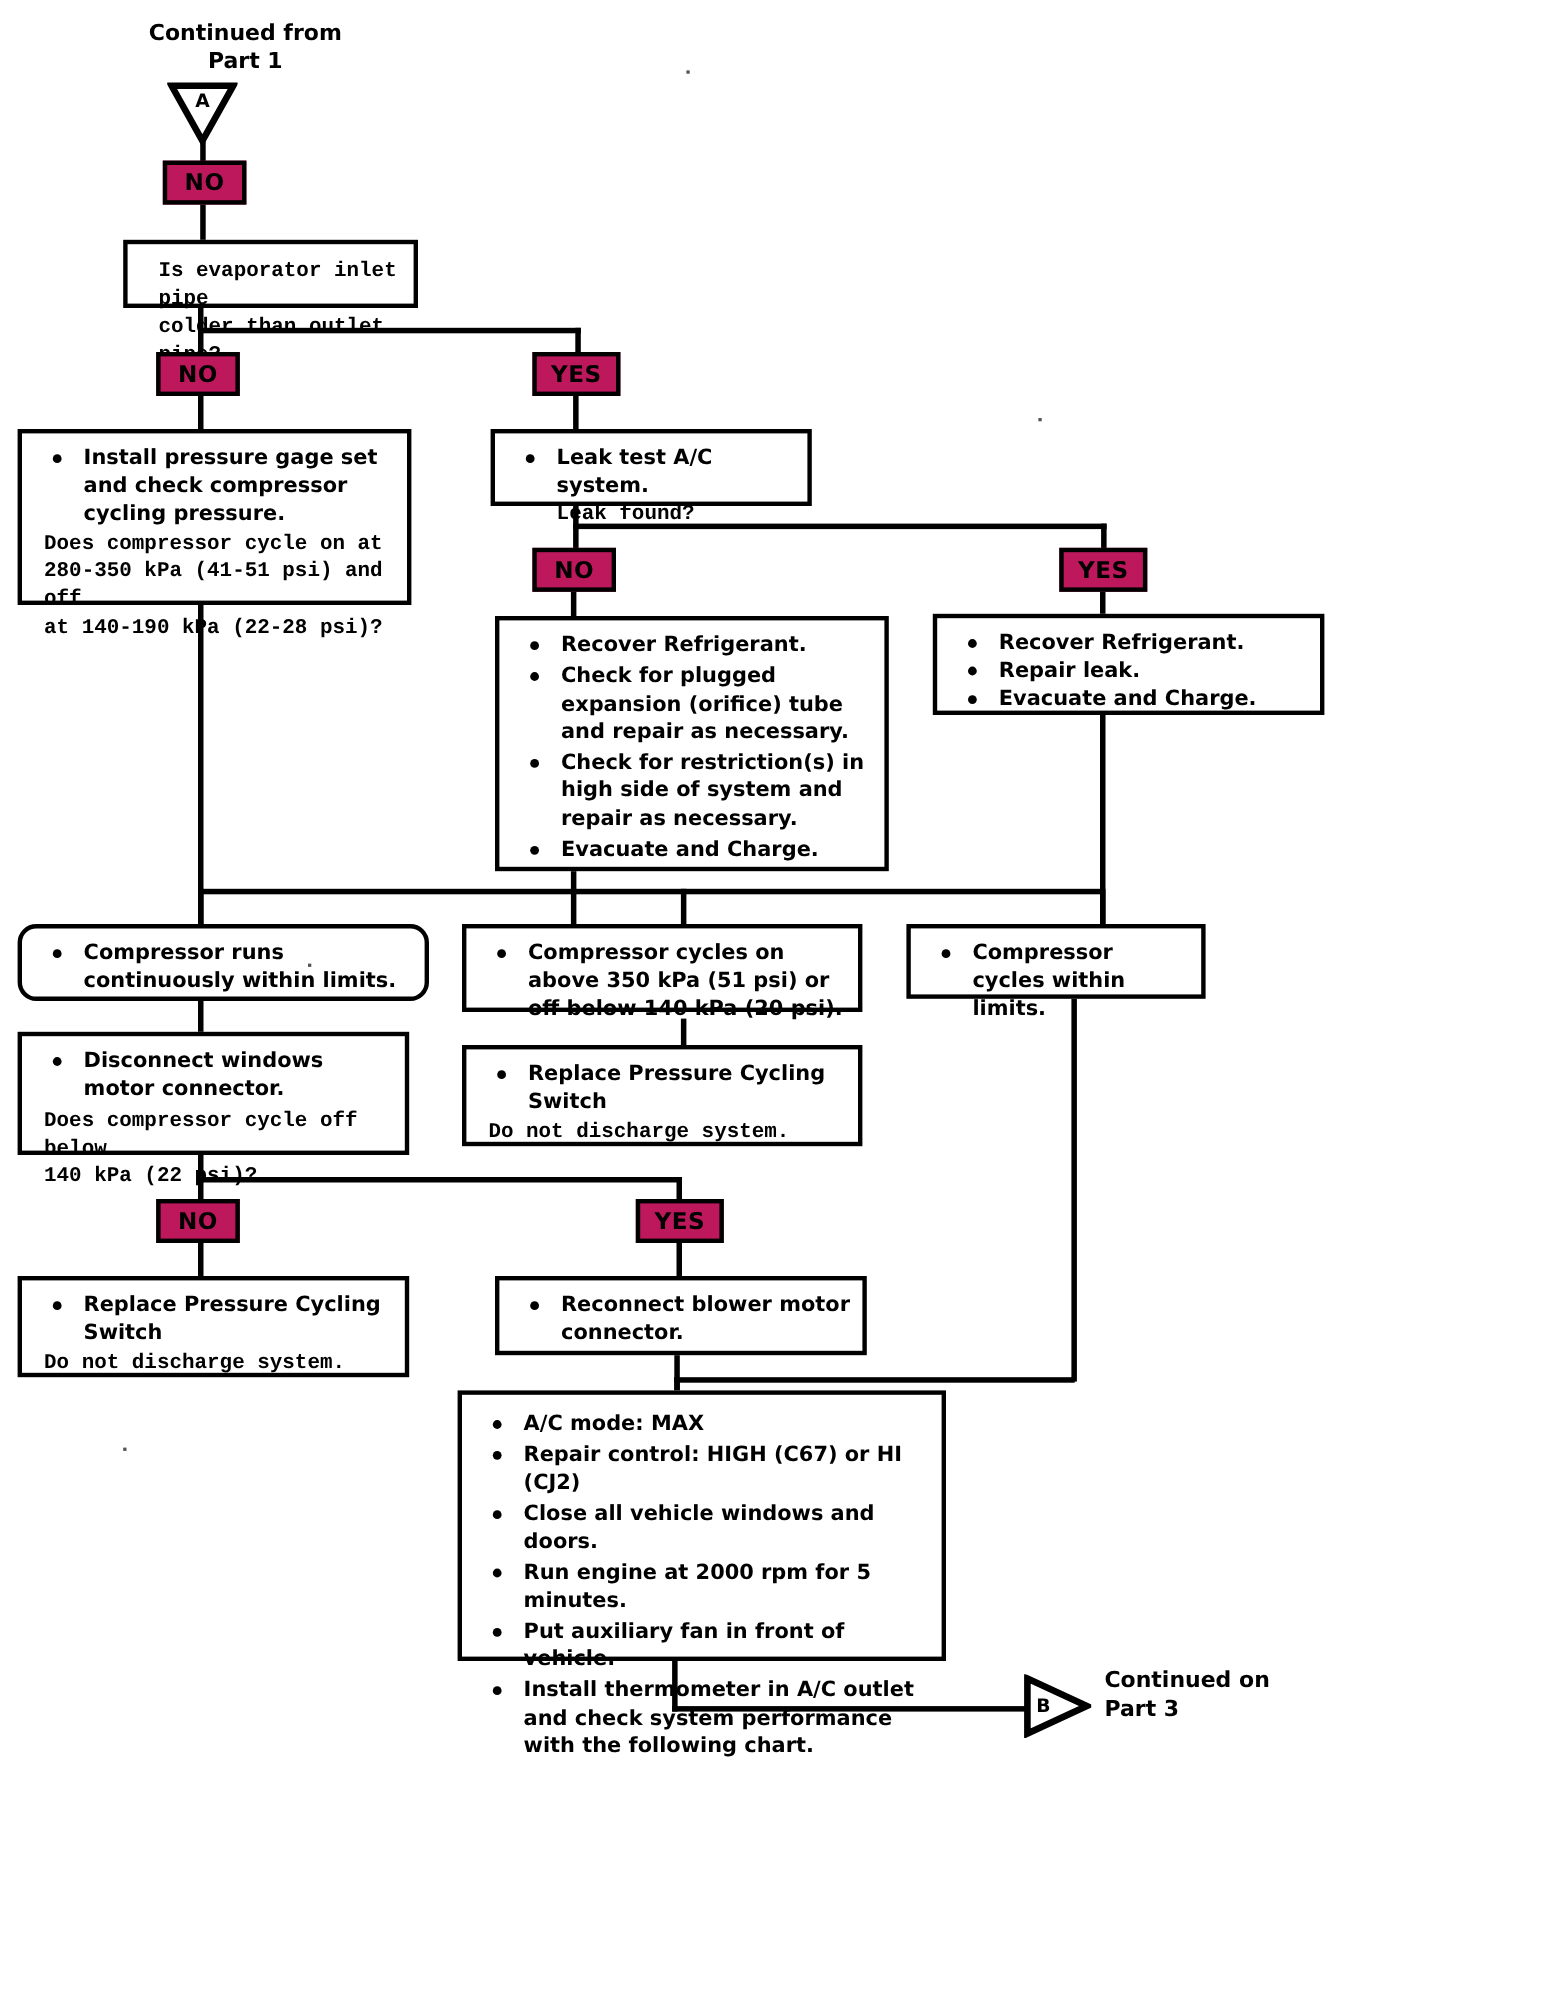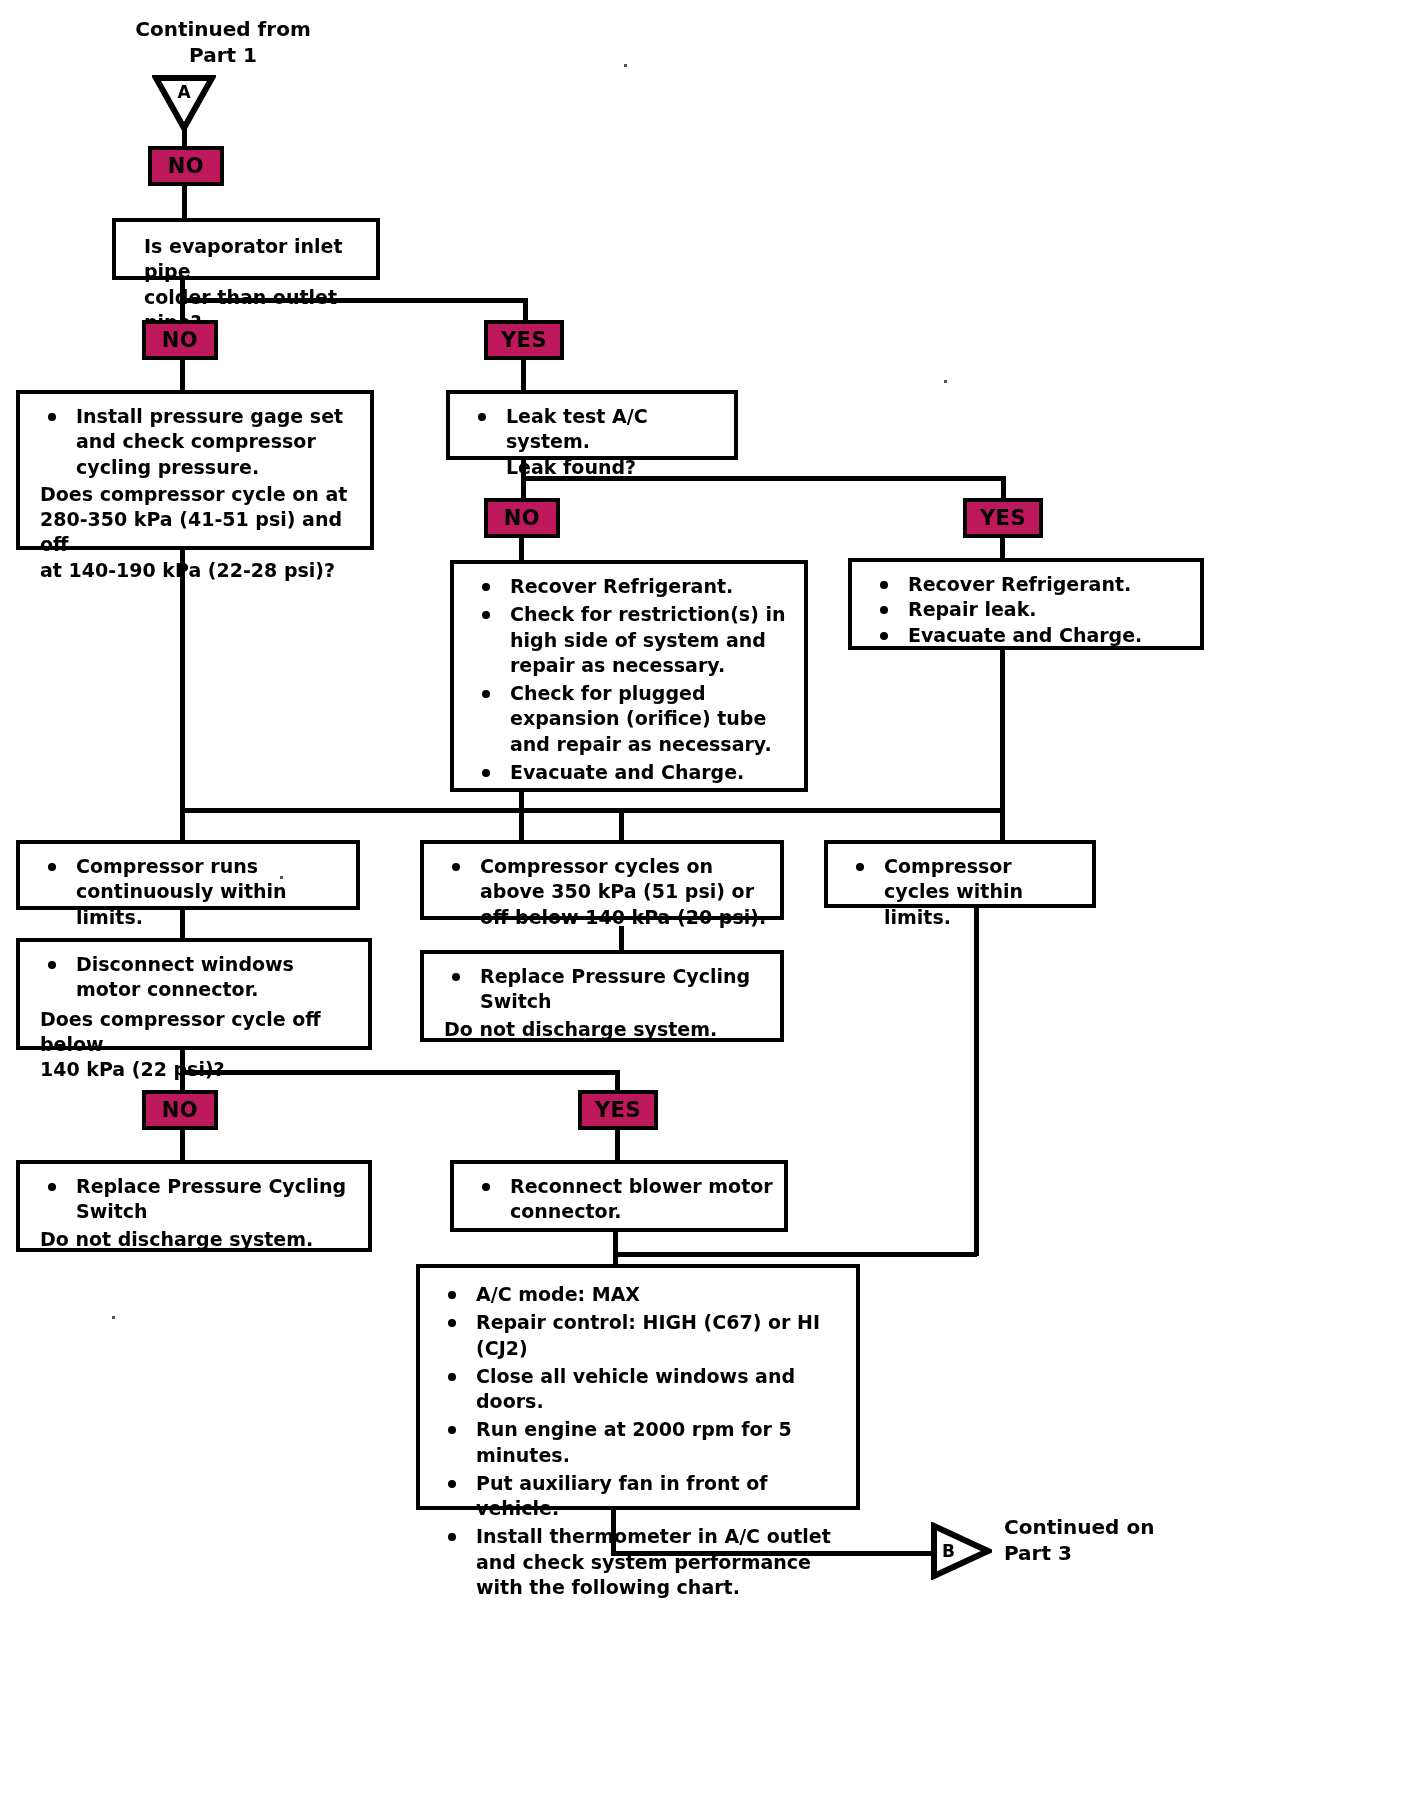--- a/index.html
+++ b/index.html
@@ -63,20 +63,21 @@
     background: #000000;
   }
   .tight li { margin-bottom: 0px; }
   .plain {
     font-size: 19px;
     font-weight: bold;
     line-height: 1.33;
     color: #000000;
     margin: 0;
     padding-left: 10px;
+    font-family: Liberation Mono, monospace;
   }
   
   .line-v {
     position: absolute;
     width: 5px;
     background: #000000;
   }
   .line-h {
     position: absolute;
     height: 5px;
@@ -206,22 +207,22 @@
 
   <div class="label-box" style="left:484px; top:498px; width:76px; height:40px;">NO</div>
   <div class="label-box" style="left:963px; top:498px; width:80px; height:40px;">YES</div>
 
   <div class="line-v" style="left:519px; top:538px; height:24px;"></div>
   <div class="line-v" style="left:1000px; top:538px; height:22px;"></div>
 
   <div class="content" style="left:450px; top:560px; width:358px; height:232px;">
     <ul class="bullets">
       <li>Recover Refrigerant.</li>
+      <li>Check for plugged expansion (orifice) tube and repair as necessary.</li>
       <li>Check for restriction(s) in high side of system and repair as necessary.</li>
-      <li>Check for plugged expansion (orifice) tube and repair as necessary.</li>
       <li>Evacuate and Charge.</li>
     </ul>
   </div>
 
   <div class="content" style="left:848px; top:558px; width:356px; height:92px;">
     <ul class="bullets tight">
       <li>Recover Refrigerant.</li>
       <li>Repair leak.</li>
       <li>Evacuate and Charge.</li>
     </ul>
@@ -232,21 +233,21 @@
   <div class="line-v" style="left:519px; top:792px; height:50px;"></div>
 
   <div class="line-v" style="left:1000px; top:650px; height:192px;"></div>
 
   <div class="line-h" style="left:180px; top:808px; width:822px;"></div>
 
   <div class="line-v" style="left:180px; top:808px; height:36px;"></div>
   <div class="line-v" style="left:619px; top:808px; height:36px;"></div>
   <div class="line-v" style="left:1000px; top:808px; height:36px;"></div>
 
-  <div class="content" style="left:16px; top:840px; width:344px; height:70px;">
+  <div class="content" style="left:16px; top:840px; width:374px; height:70px;border-radius:17px;">
     <ul class="bullets tight">
       <li>Compressor runs continuously within limits.</li>
     </ul>
   </div>
 
   <div class="content" style="left:420px; top:840px; width:364px; height:80px;">
     <ul class="bullets tight">
       <li>Compressor cycles on above 350 kPa (51 psi) or off below 140 kPa (20 psi).</li>
     </ul>
   </div>

